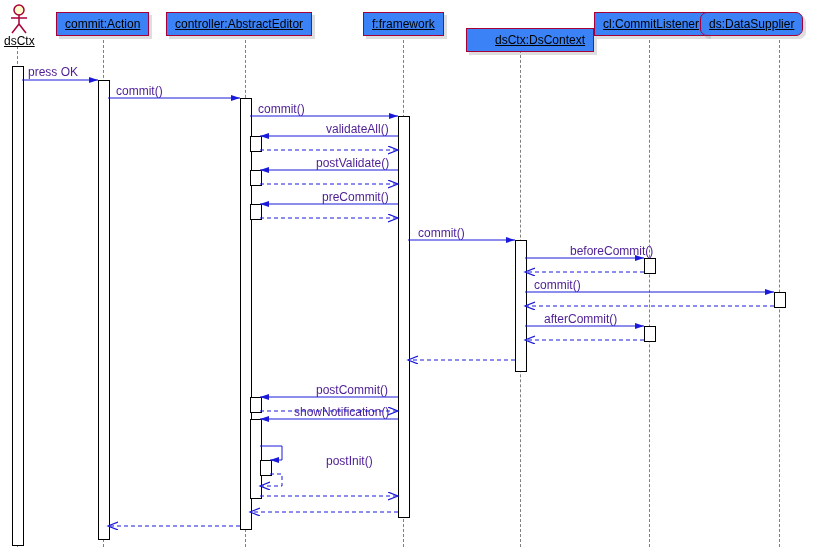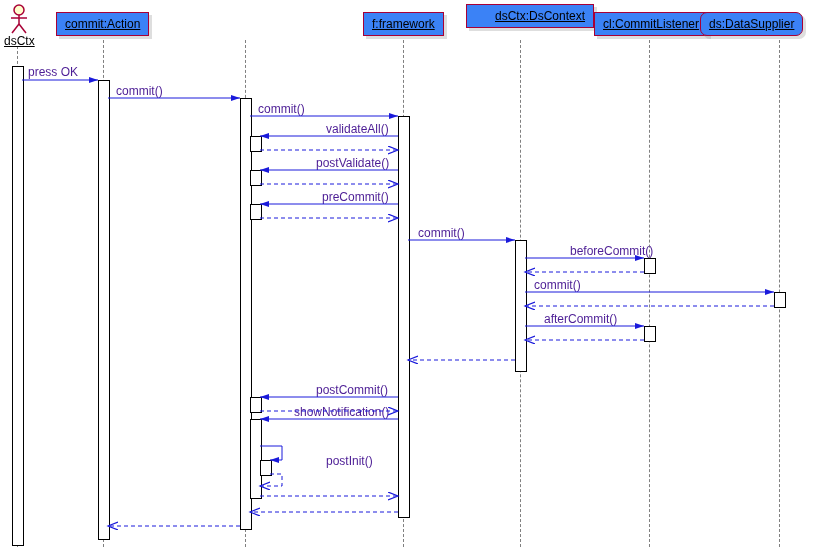--- a/index.html
+++ b/index.html
@@ -76,22 +76,23 @@
       <circle cx="13" cy="6" r="5" fill="#fefecd" stroke="#a80036" stroke-width="1.5"></circle>
       <line x1="13" y1="11" x2="13" y2="20" stroke="#a80036" stroke-width="1.5"></line>
       <line x1="5" y1="14" x2="21" y2="14" stroke="#a80036" stroke-width="1.5"></line>
       <line x1="13" y1="20" x2="6" y2="29" stroke="#a80036" stroke-width="1.5"></line>
       <line x1="13" y1="20" x2="20" y2="29" stroke="#a80036" stroke-width="1.5"></line>
     </svg>
     <div class="name">dsCtx</div>
   </div>
 
   <div class="participant" style="left:56px; top:12px;">commit:Action</div>
+  <div class="participant" style="left:166px; top:12px;">controller:AbstractEditor</div>
   <div class="participant" style="left:363px; top:12px;">f:framework</div>
-  <div class="participant" style="left:466px; top:4px;padding-left:28px;">dsCtx:DsContext</div>
+  <div class="participant" style="left:466px; top:28px;padding-left:28px;">dsCtx:DsContext</div>
   <div class="participant" style="left:594px; top:12px;">cl:CommitListener</div>
   <div class="participant" style="left:700px; top:12px;border-radius:7px;">ds:DataSupplier</div>
 
   <div class="activation" style="left:12px; top:66px; height:478px;"></div>
   <div class="activation" style="left:98px; top:80px; height:458px;"></div>
   <div class="activation" style="left:240px; top:98px; height:430px;"></div>
   <div class="activation" style="left:398px; top:116px; height:400px;"></div>
 
   <div class="activation" style="left:250px; top:136px; height:14px;"></div>
   <div class="activation" style="left:250px; top:170px; height:14px;"></div>

